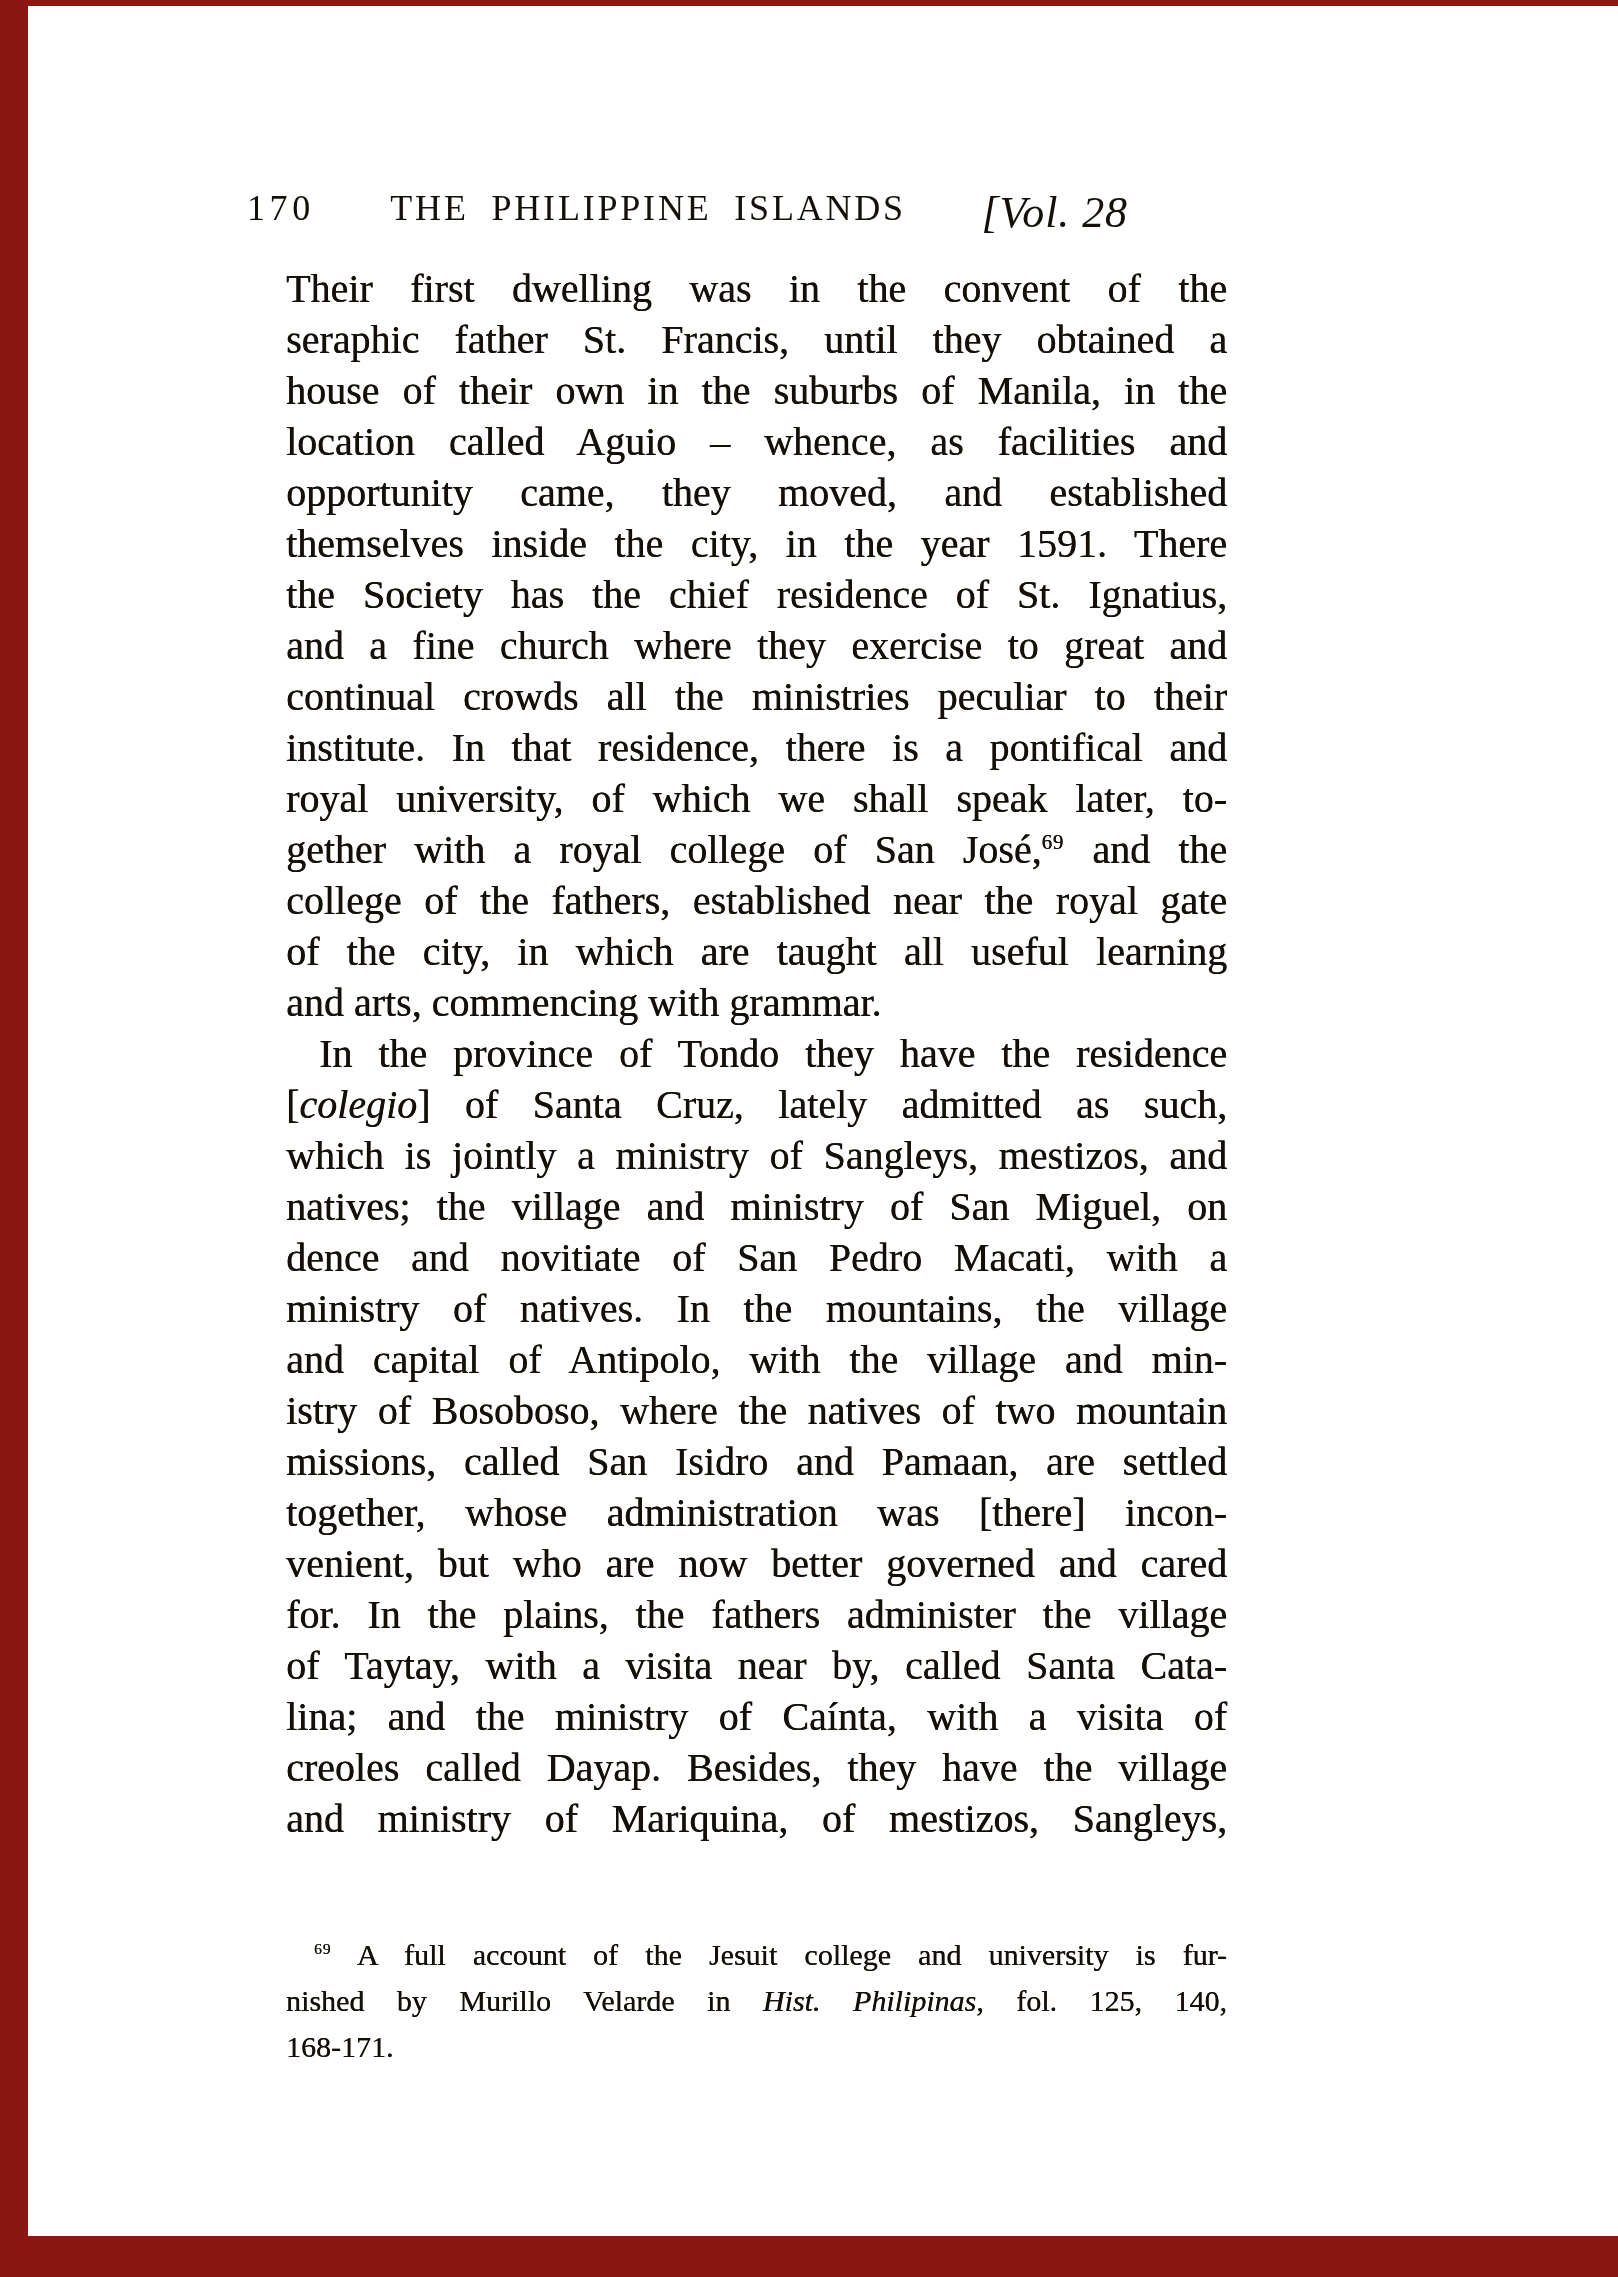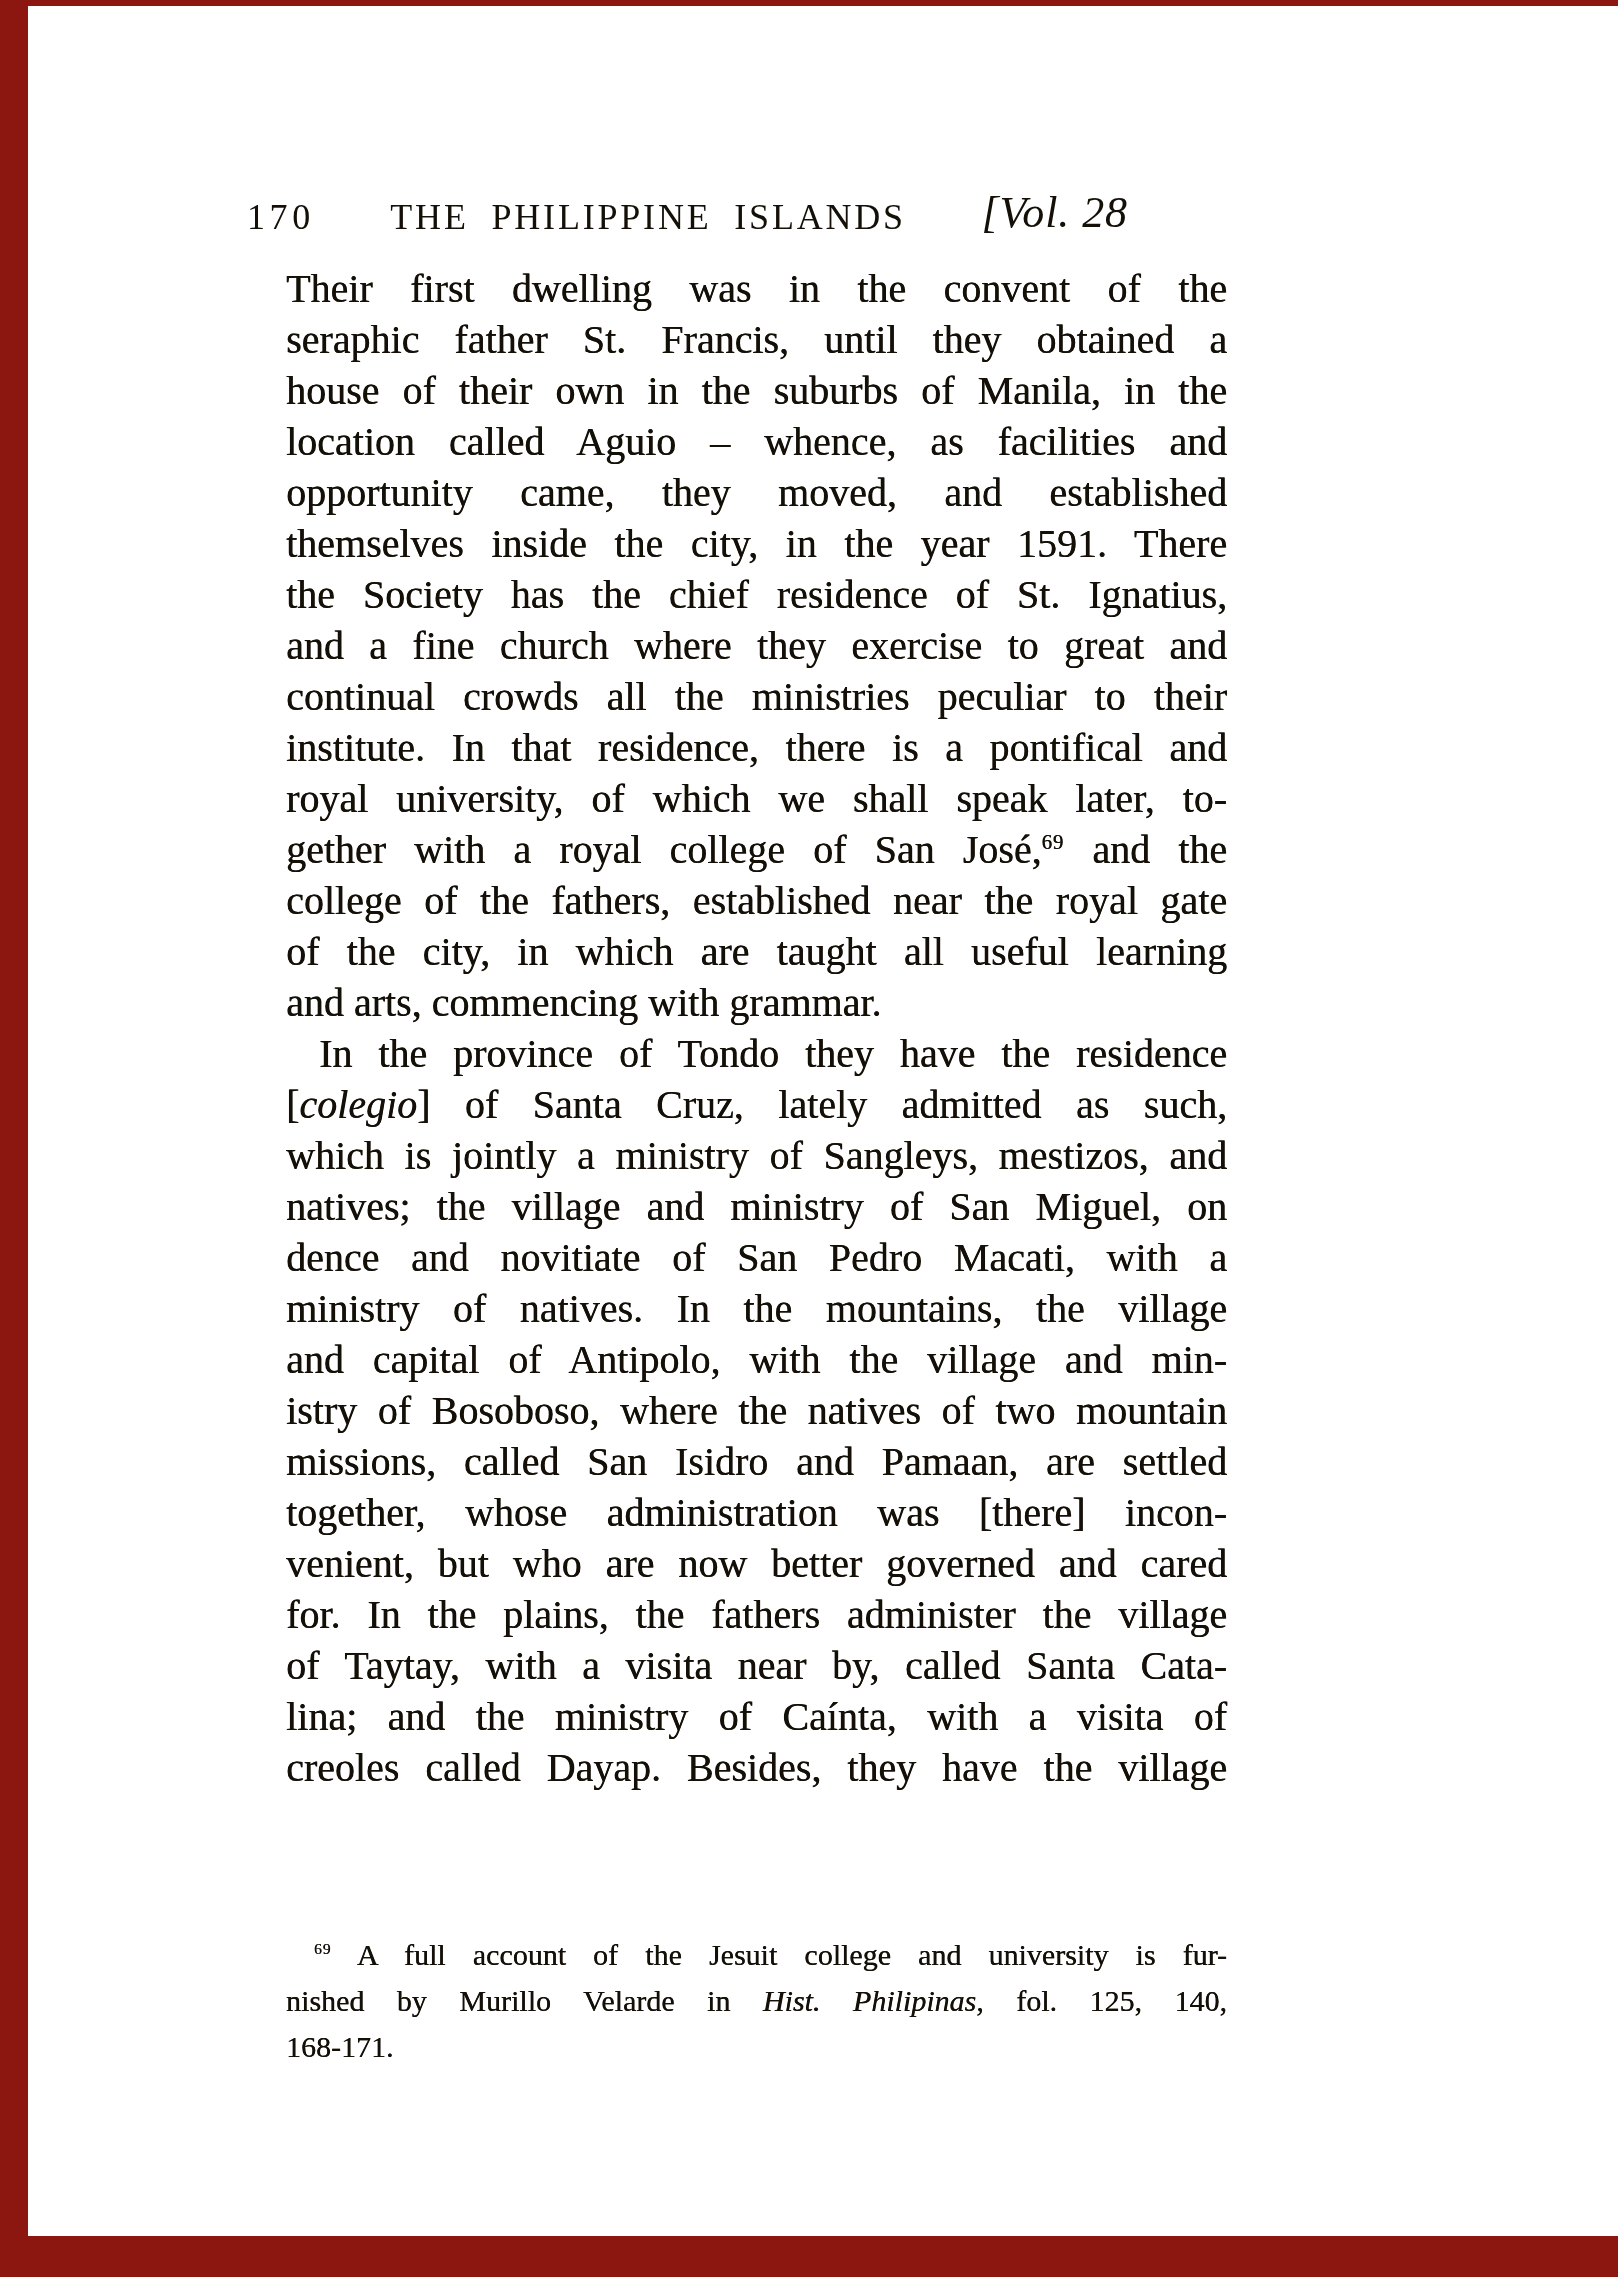--- a/index.html
+++ b/index.html
@@ -17,21 +17,21 @@
   
   .edge { position: absolute; }
   .edge-left   { left: 0; top: 0; width: 28px; height: 2278px; }
   .edge-bottom { left: 0; bottom: 0; width: 1619px; height: 42px; }
   .edge-top    { left: 0; top: 0; width: 1619px; height: 5.5px; }
 
   
   .header-row {
     position: absolute;
     left: 247px; top: 187px; width: 881px;
-    display: flex; justify-content: space-between; align-items: flex-end;
+    display: flex; justify-content: space-between; align-items: flex-start;
     font-size: 36px;
   }
   .page-number { letter-spacing: 4.6px; }
   .running-title { letter-spacing: 2.8px; word-spacing: 11px; }
   .volume-label { font-size: 44px; letter-spacing: 0.9px; font-style: italic; }
 
   
   .body-text {
     position: absolute;
     left: 286px; top: 263px; width: 941px;
@@ -96,20 +96,21 @@
         <div class="line">ministry of natives. In the mountains, the village</div>
         <div class="line">and capital of Antipolo, with the village and min-</div>
         <div class="line">istry of Bosoboso, where the natives of two mountain</div>
         <div class="line">missions, called San Isidro and Pamaan, are settled</div>
         <div class="line">together, whose administration was [there] incon-</div>
         <div class="line">venient, but who are now better governed and cared</div>
         <div class="line">for. In the plains, the fathers administer the village</div>
         <div class="line">of Taytay, with a visita near by, called Santa Cata-</div>
         <div class="line">lina; and the ministry of Caínta, with a visita of</div>
         <div class="line">creoles called Dayap. Besides, they have the village</div>
+        <div class="line">and ministry of Mariquina, of mestizos, Sangleys,</div>
       </div>
     </div>
 
   <div class="footnote">
       <div>
         <div class="line indent"><sup>69</sup> A full account of the Jesuit college and university is fur-</div>
         <div class="line">nished by Murillo Velarde in <i>Hist. Philipinas</i>, fol. 125, 140,</div>
         <div class="line plain">168-171.</div>
       </div>
     </div>

